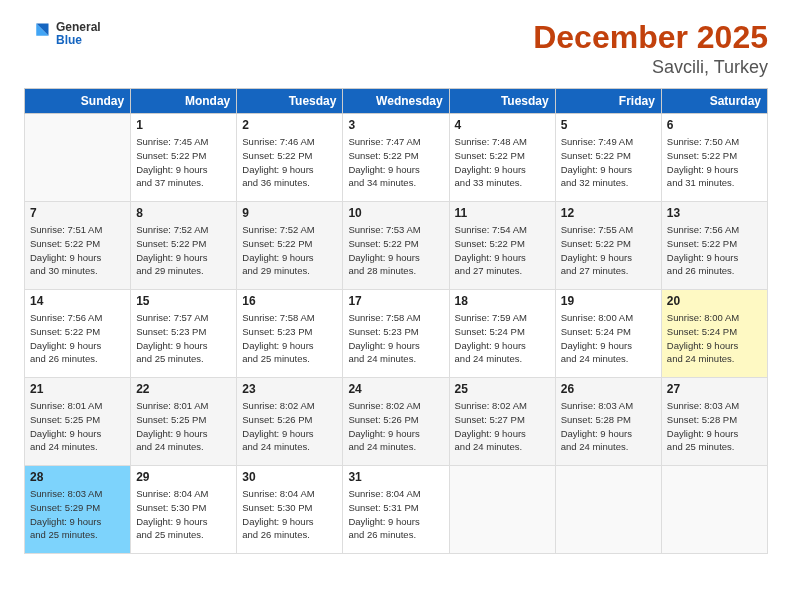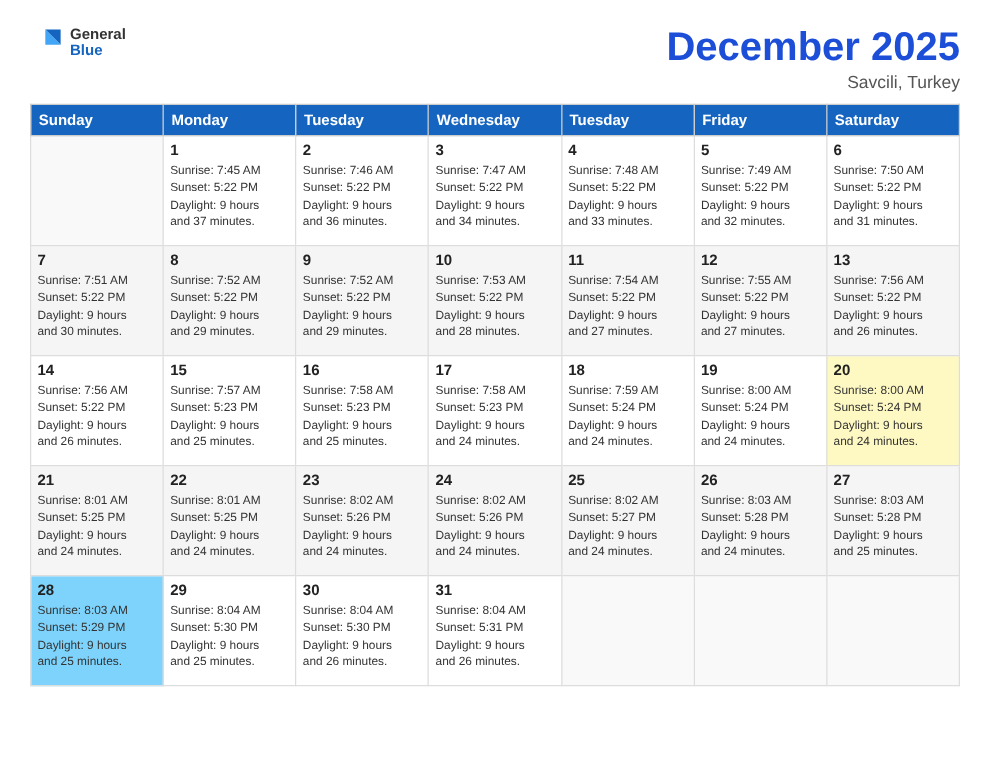--- a/index.html
+++ b/index.html
@@ -37,37 +37,37 @@
     .logo-icon {
       width: 28px;
       height: 28px;
     }
     .title-section {
       text-align: right;
     }
     .month-title {
       font-size: 32px;
       font-weight: bold;
-      color: #1d4ed8;
+      color: #c2410c;
       line-height: 1.1;
     }
     .location {
-      font-size: 14px;
+      font-size: 18px;
       color: #555;
       margin-top: 2px;
     }
     .calendar {
       width: 100%;
       border-collapse: collapse;
       font-size: 10px;
     }
     .calendar th {
       background-color: #1565C0;
       color: #fff;
-      text-align: left;
+      text-align: right;
       padding: 5px 6px;
       font-size: 12px;
       font-weight: bold;
       border: 1px solid #ccc;
     }
     .calendar td {
       border: 1px solid #ddd;
       vertical-align: top;
       padding: 4px 5px;
       width: calc(100% / 7);

